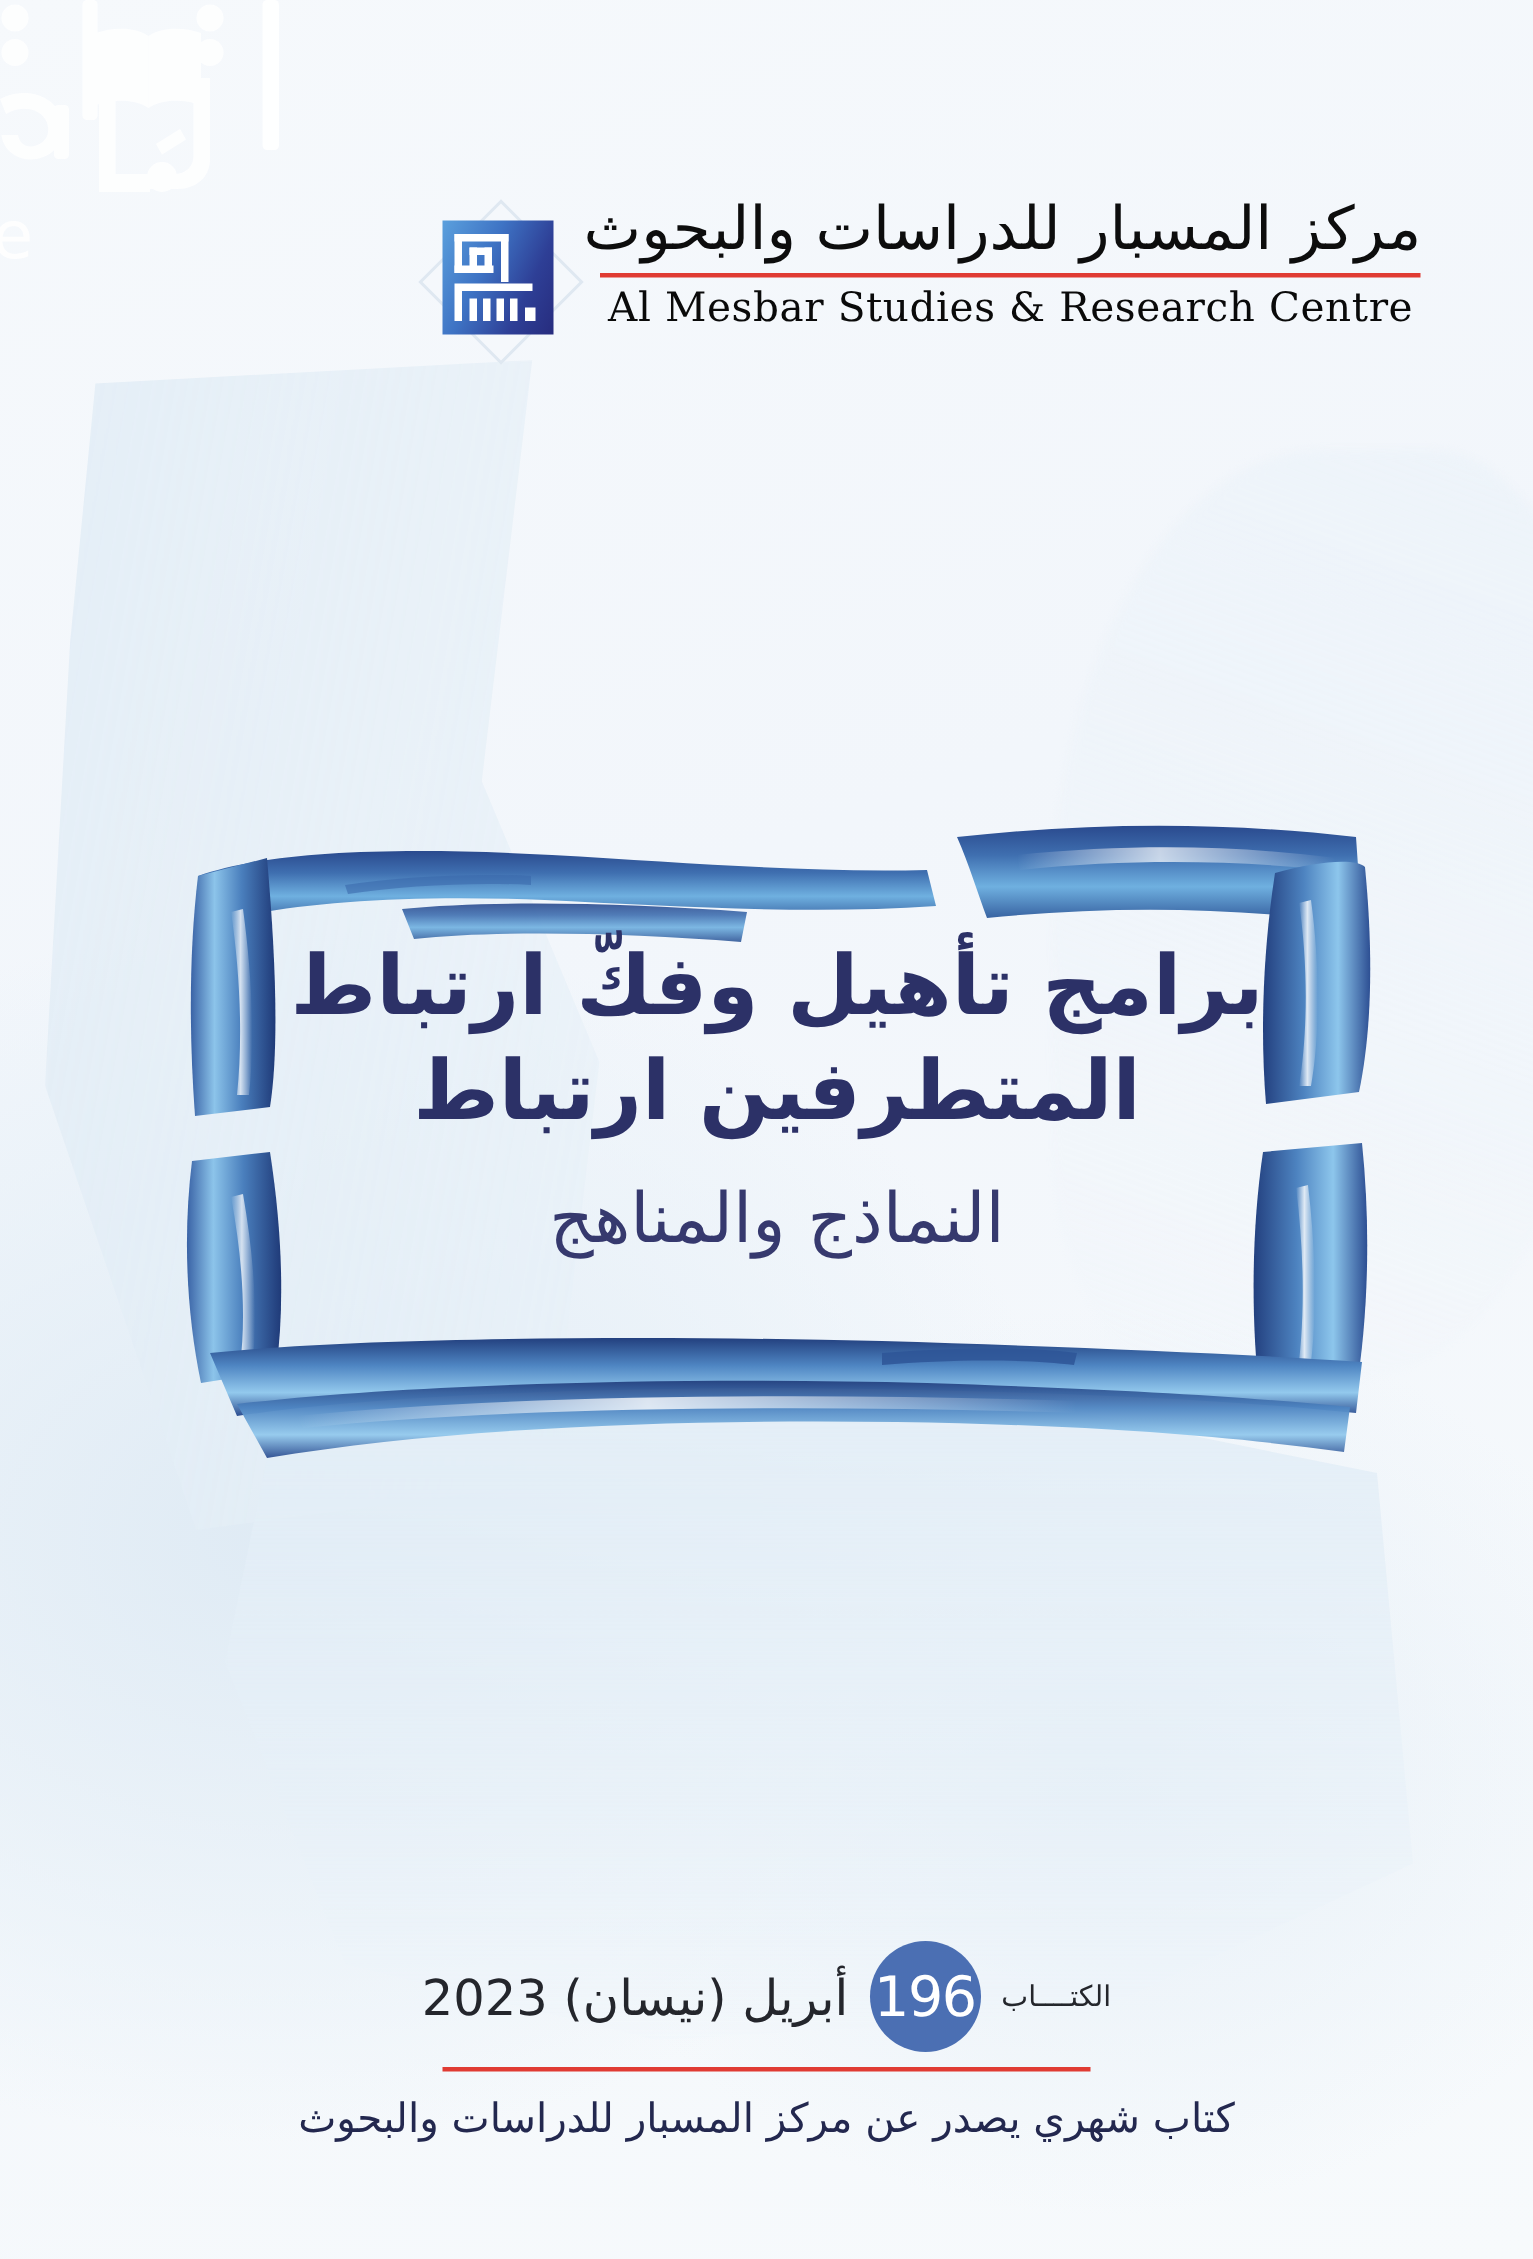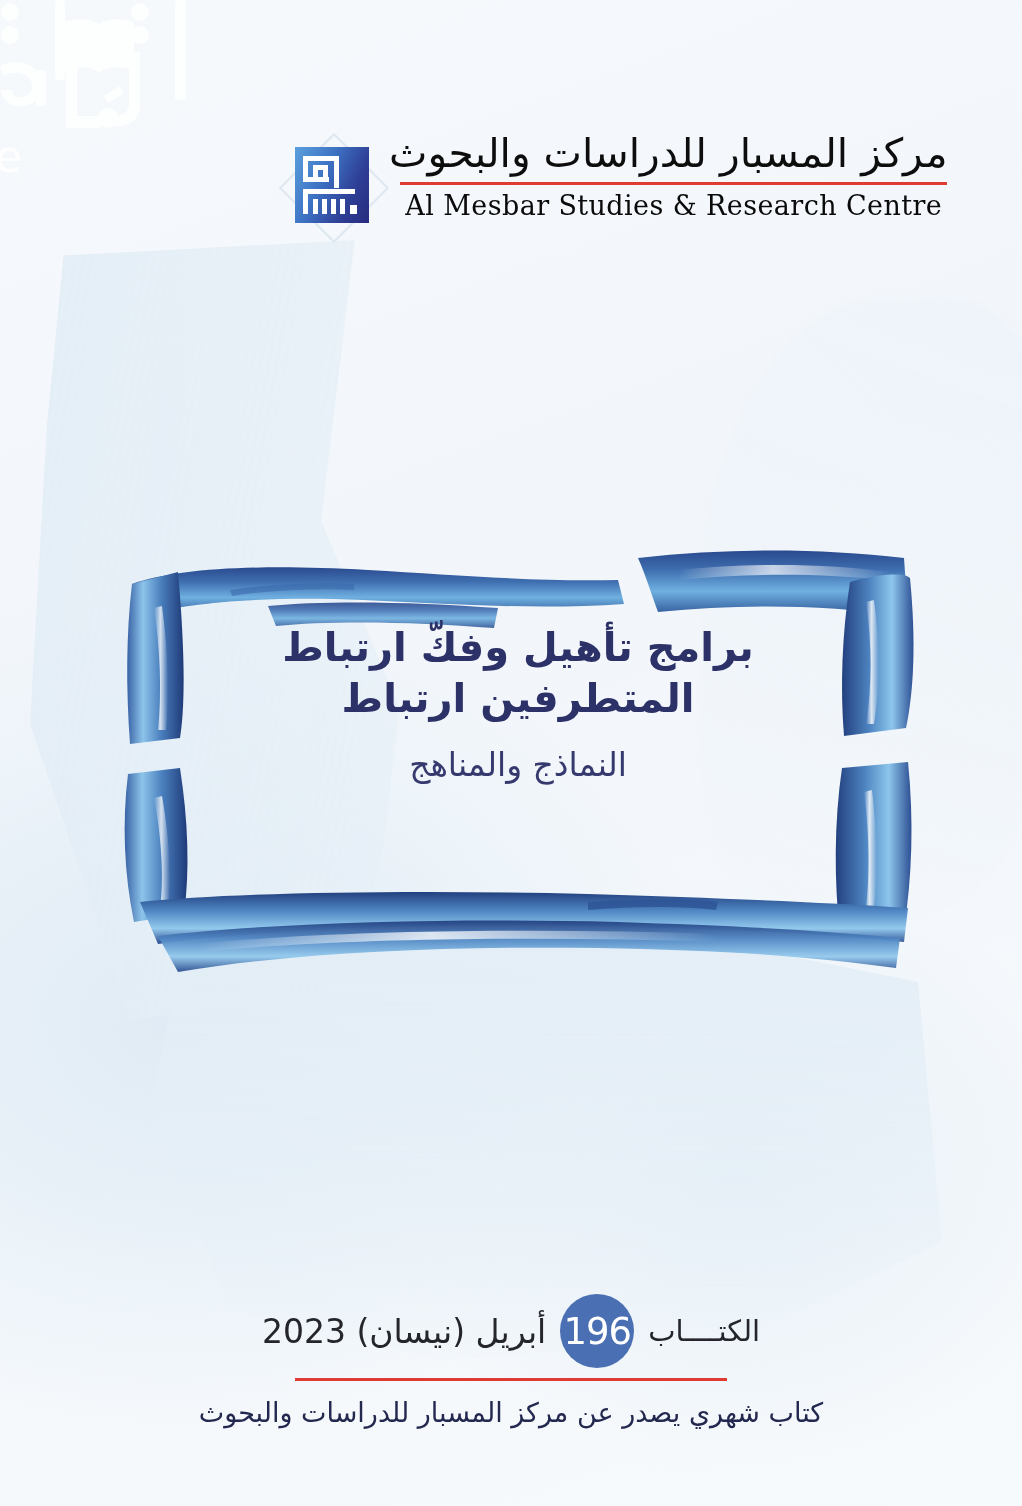--- a/index.html
+++ b/index.html
@@ -159,31 +159,31 @@
     display: flex;
     flex-direction: column;
     align-items: center;
     justify-content: flex-start;
     text-align: center;
     direction: rtl;
   }
   .title-main {
     font-family: "DejaVu Sans", "Liberation Sans", sans-serif;
     font-weight: bold;
-    font-size: 40px;
+    font-size: 55px;
     line-height: 1.28;
     color: #2c3167;
     letter-spacing: -1px;
     white-space: nowrap;
   }
   .title-main .line2 { display: block; }
   .title-sub {
     font-family: "DejaVu Sans", "Liberation Sans", sans-serif;
     font-weight: normal;
-    font-size: 33px;
+    font-size: 46px;
     line-height: 1.3;
     color: #36396e;
     margin-top: 20px;
     letter-spacing: 0px;
   }
 
   
   .footer {
     position: absolute;
     left: 0;
@@ -197,21 +197,21 @@
     display: flex;
     flex-direction: row;
     align-items: center;
     justify-content: center;
     gap: 14px;
     direction: rtl;
     height: 74px;
   }
   .issue-label {
     font-family: "DejaVu Sans", "Liberation Sans", sans-serif;
-    font-size: 29px;
+    font-size: 19px;
     color: #24262c;
     letter-spacing: 0px;
     white-space: nowrap;
   }
   .issue-circle {
     width: 74px;
     height: 74px;
     border-radius: 50%;
     background: #4b6fb3;
     color: #ffffff;

